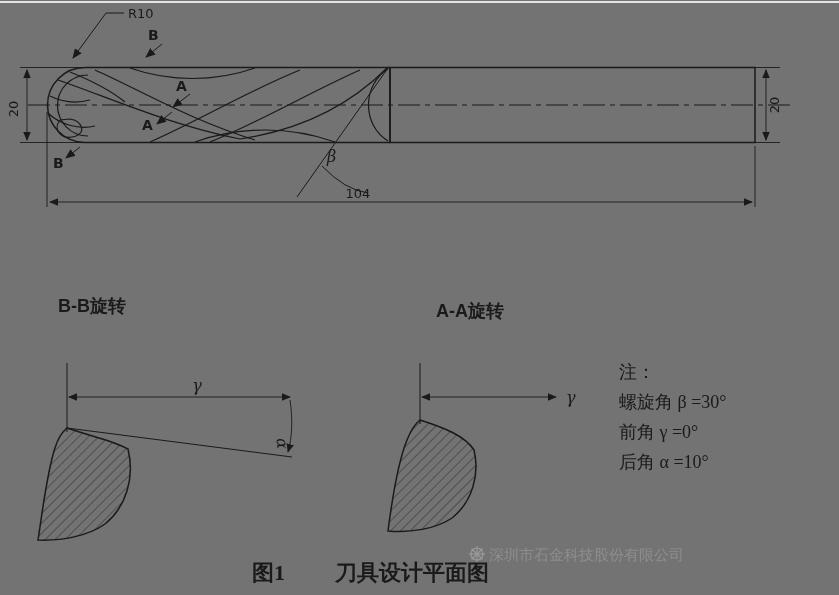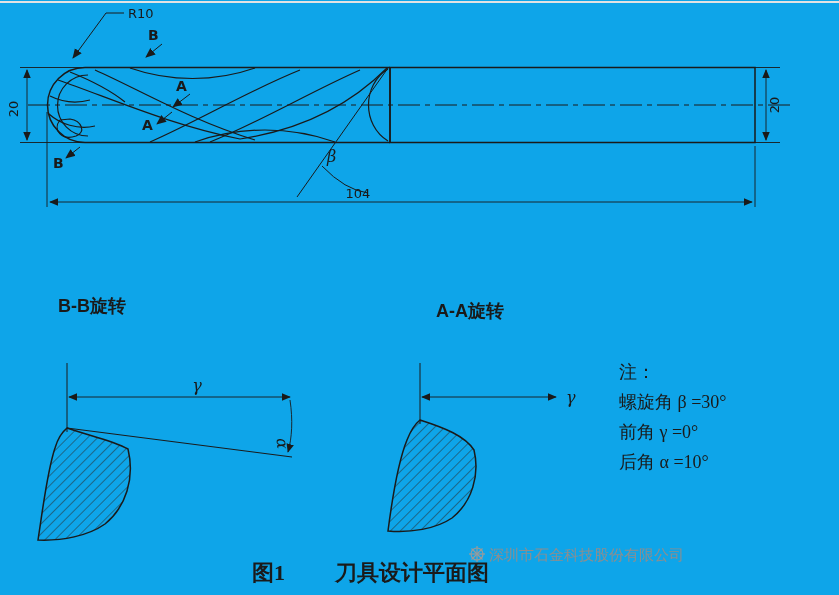--- a/index.html
+++ b/index.html
@@ -1,19 +1,19 @@
 <!DOCTYPE html>
 <html><head>
 <meta charset="utf-8">
 <style>
   html,body{margin:0;padding:0;background:#ffffff;}
   .canvas{
     position:relative;
     width:839px;height:595px;
-    background:#0ea5e9;
+    background:#737373;
     overflow:hidden;
     font-family:"Liberation Sans", sans-serif;
   }
   svg{position:absolute;left:0;top:0;}
   text{fill:#1a1a1a;}
   .dim-text{font-family:"DejaVu Sans", sans-serif;font-size:13px;}
   .marker-text{font-family:"DejaVu Sans", sans-serif;font-size:14px;font-weight:bold;}
   .greek{font-family:"DejaVu Serif", serif;font-style:italic;font-size:16px;}
   .section-title{font-family:"Liberation Sans", sans-serif;font-size:18px;font-weight:600;}
   .note-text{font-family:"Liberation Serif", serif;font-size:18px;}

